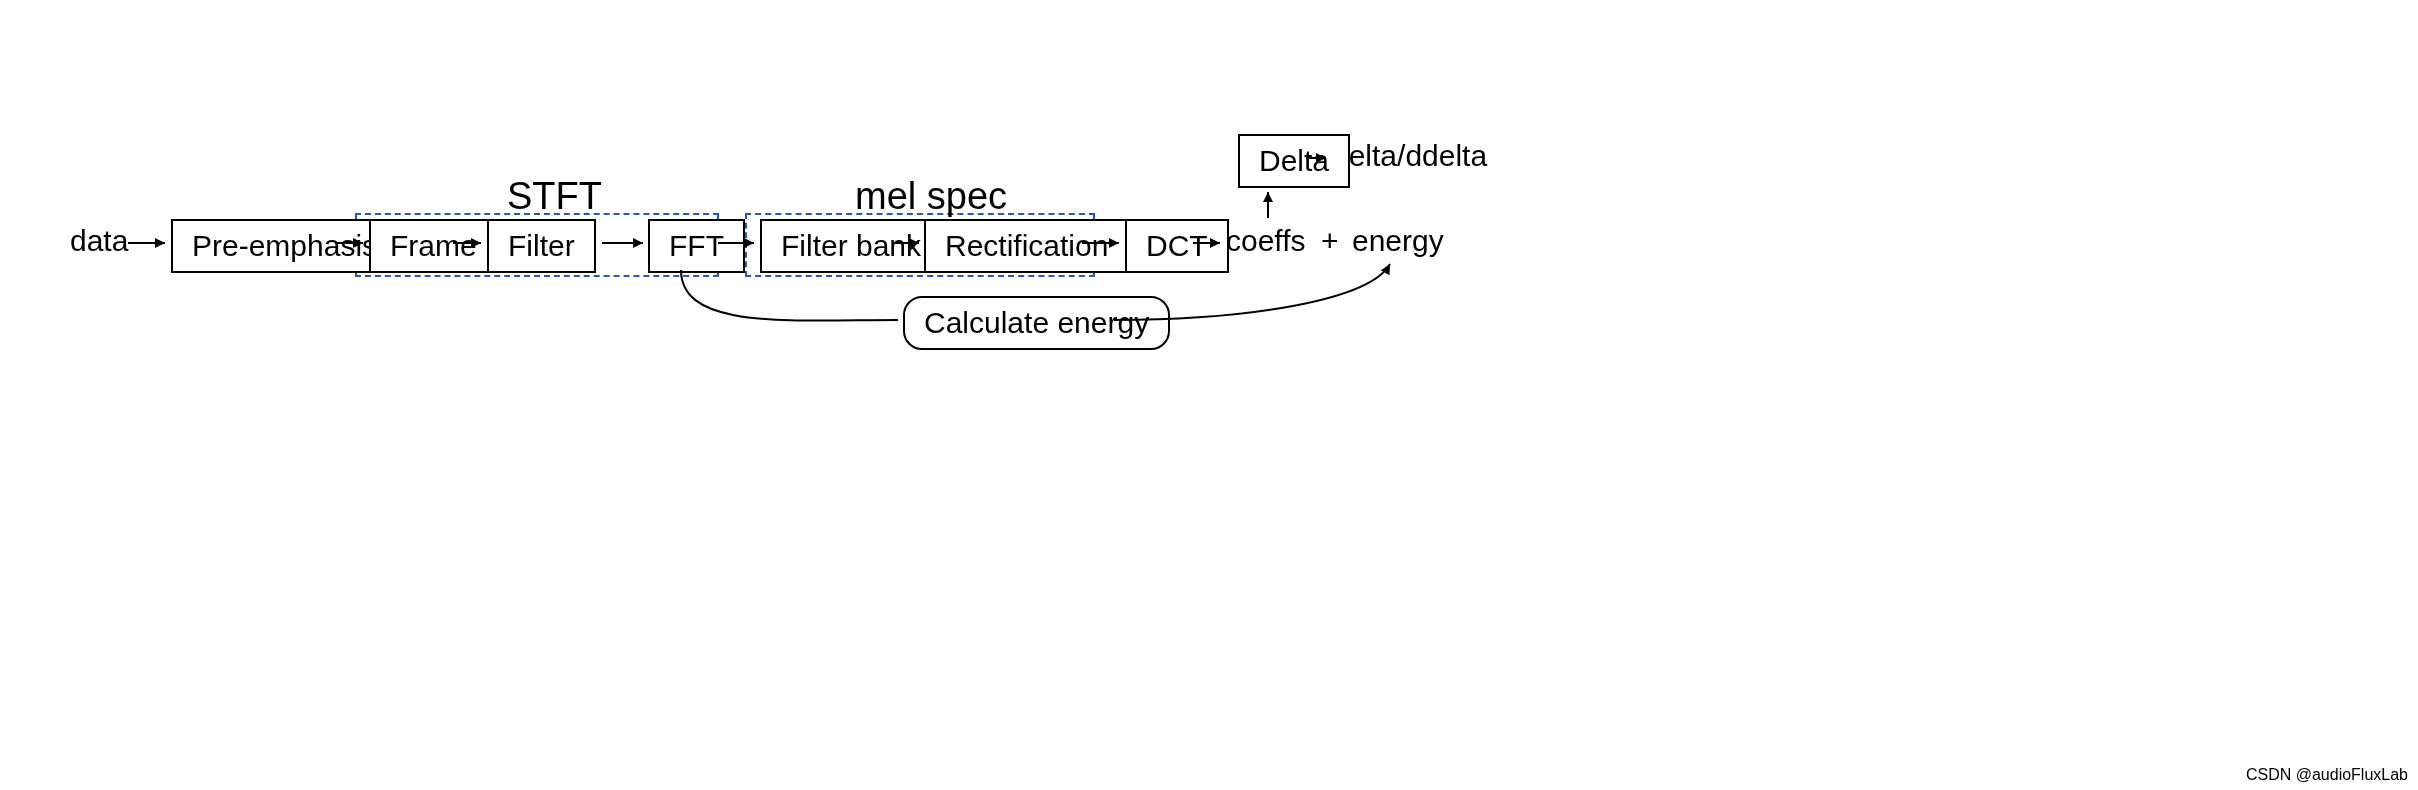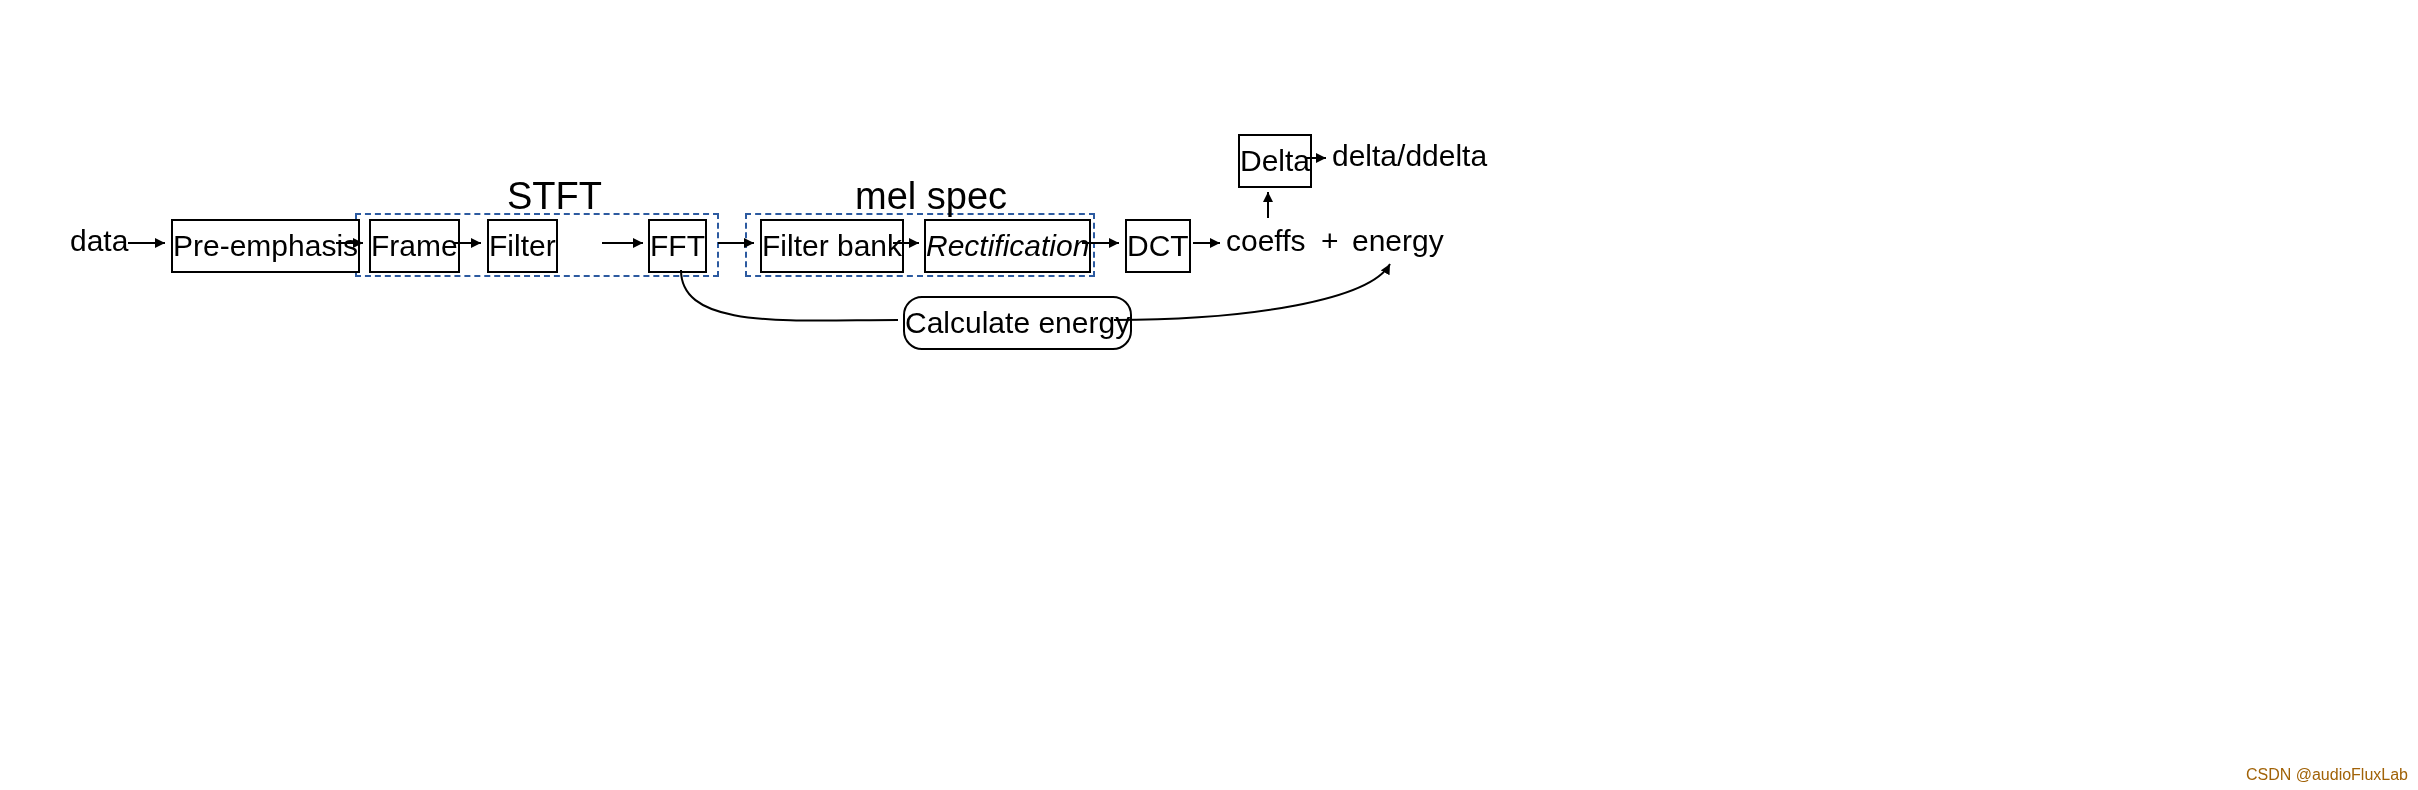--- a/index.html
+++ b/index.html
@@ -8,21 +8,21 @@
     background: #ffffff;
     font-family: "Segoe UI", "Microsoft YaHei", Arial, sans-serif;
     width: 2418px;
     height: 790px;
     position: relative;
   }
   .box {
     position: absolute;
     border: 2px solid #000;
     background: #fff;
-    padding: 8px 0;
+    padding: 8px 19px;
     font-size: 30px;
     text-align: center;
     white-space: nowrap;
   }
   .label {
     position: absolute;
     font-size: 30px;
     white-space: nowrap;
   }
   .group {
@@ -37,21 +37,21 @@
   }
   svg {
     position: absolute;
     overflow: visible;
   }
   .watermark {
     position: absolute;
     right: 10px;
     bottom: 6px;
     font-size: 16px;
-    color: #a16207;
+    color: #000000;
   }
 </style>
 </head>
 <body>
 
 <div class="group" style="left:355px; top:213px; width:360px; height:60px;"></div>
 <div class="group-title" style="left:507px; top:175px;">STFT</div>
 
 <div class="group" style="left:745px; top:213px; width:346px; height:60px;"></div>
 <div class="group-title" style="left:855px; top:175px;">mel spec</div>
@@ -60,21 +60,21 @@
 <span class="label" style="left:1226px; top:224px;">coeffs</span>
 <span class="label" style="left:1321px; top:224px;">+</span>
 <span class="label" style="left:1352px; top:224px;">energy</span>
 <span class="label" style="left:1332px; top:139px;">delta/ddelta</span>
 
 <div class="box" style="left:171px; top:219px;">Pre-emphasis</div>
 <div class="box" style="left:369px; top:219px;">Frame</div>
 <div class="box" style="left:487px; top:219px;">Filter</div>
 <div class="box" style="left:648px; top:219px;">FFT</div>
 <div class="box" style="left:760px; top:219px;">Filter bank</div>
-<div class="box" style="left:924px; top:219px;font-style:italic;">Rectification</div>
+<div class="box" style="left:924px; top:219px;">Rectification</div>
 <div class="box" style="left:1125px; top:219px;">DCT</div>
 <div class="box" style="left:1238px; top:134px;">Delta</div>
 <div class="box" style="left:903px; top:296px;border-radius:19px;">Calculate energy</div>
 
 <svg width="2418" height="790">
   <defs>
     <marker id="ah" markerWidth="12" markerHeight="12" refX="10" refY="5" orient="auto" markerUnits="userSpaceOnUse">
       <path d="M0,0 L10,5 L0,10 Z" fill="#000"></path>
     </marker>
   </defs>

